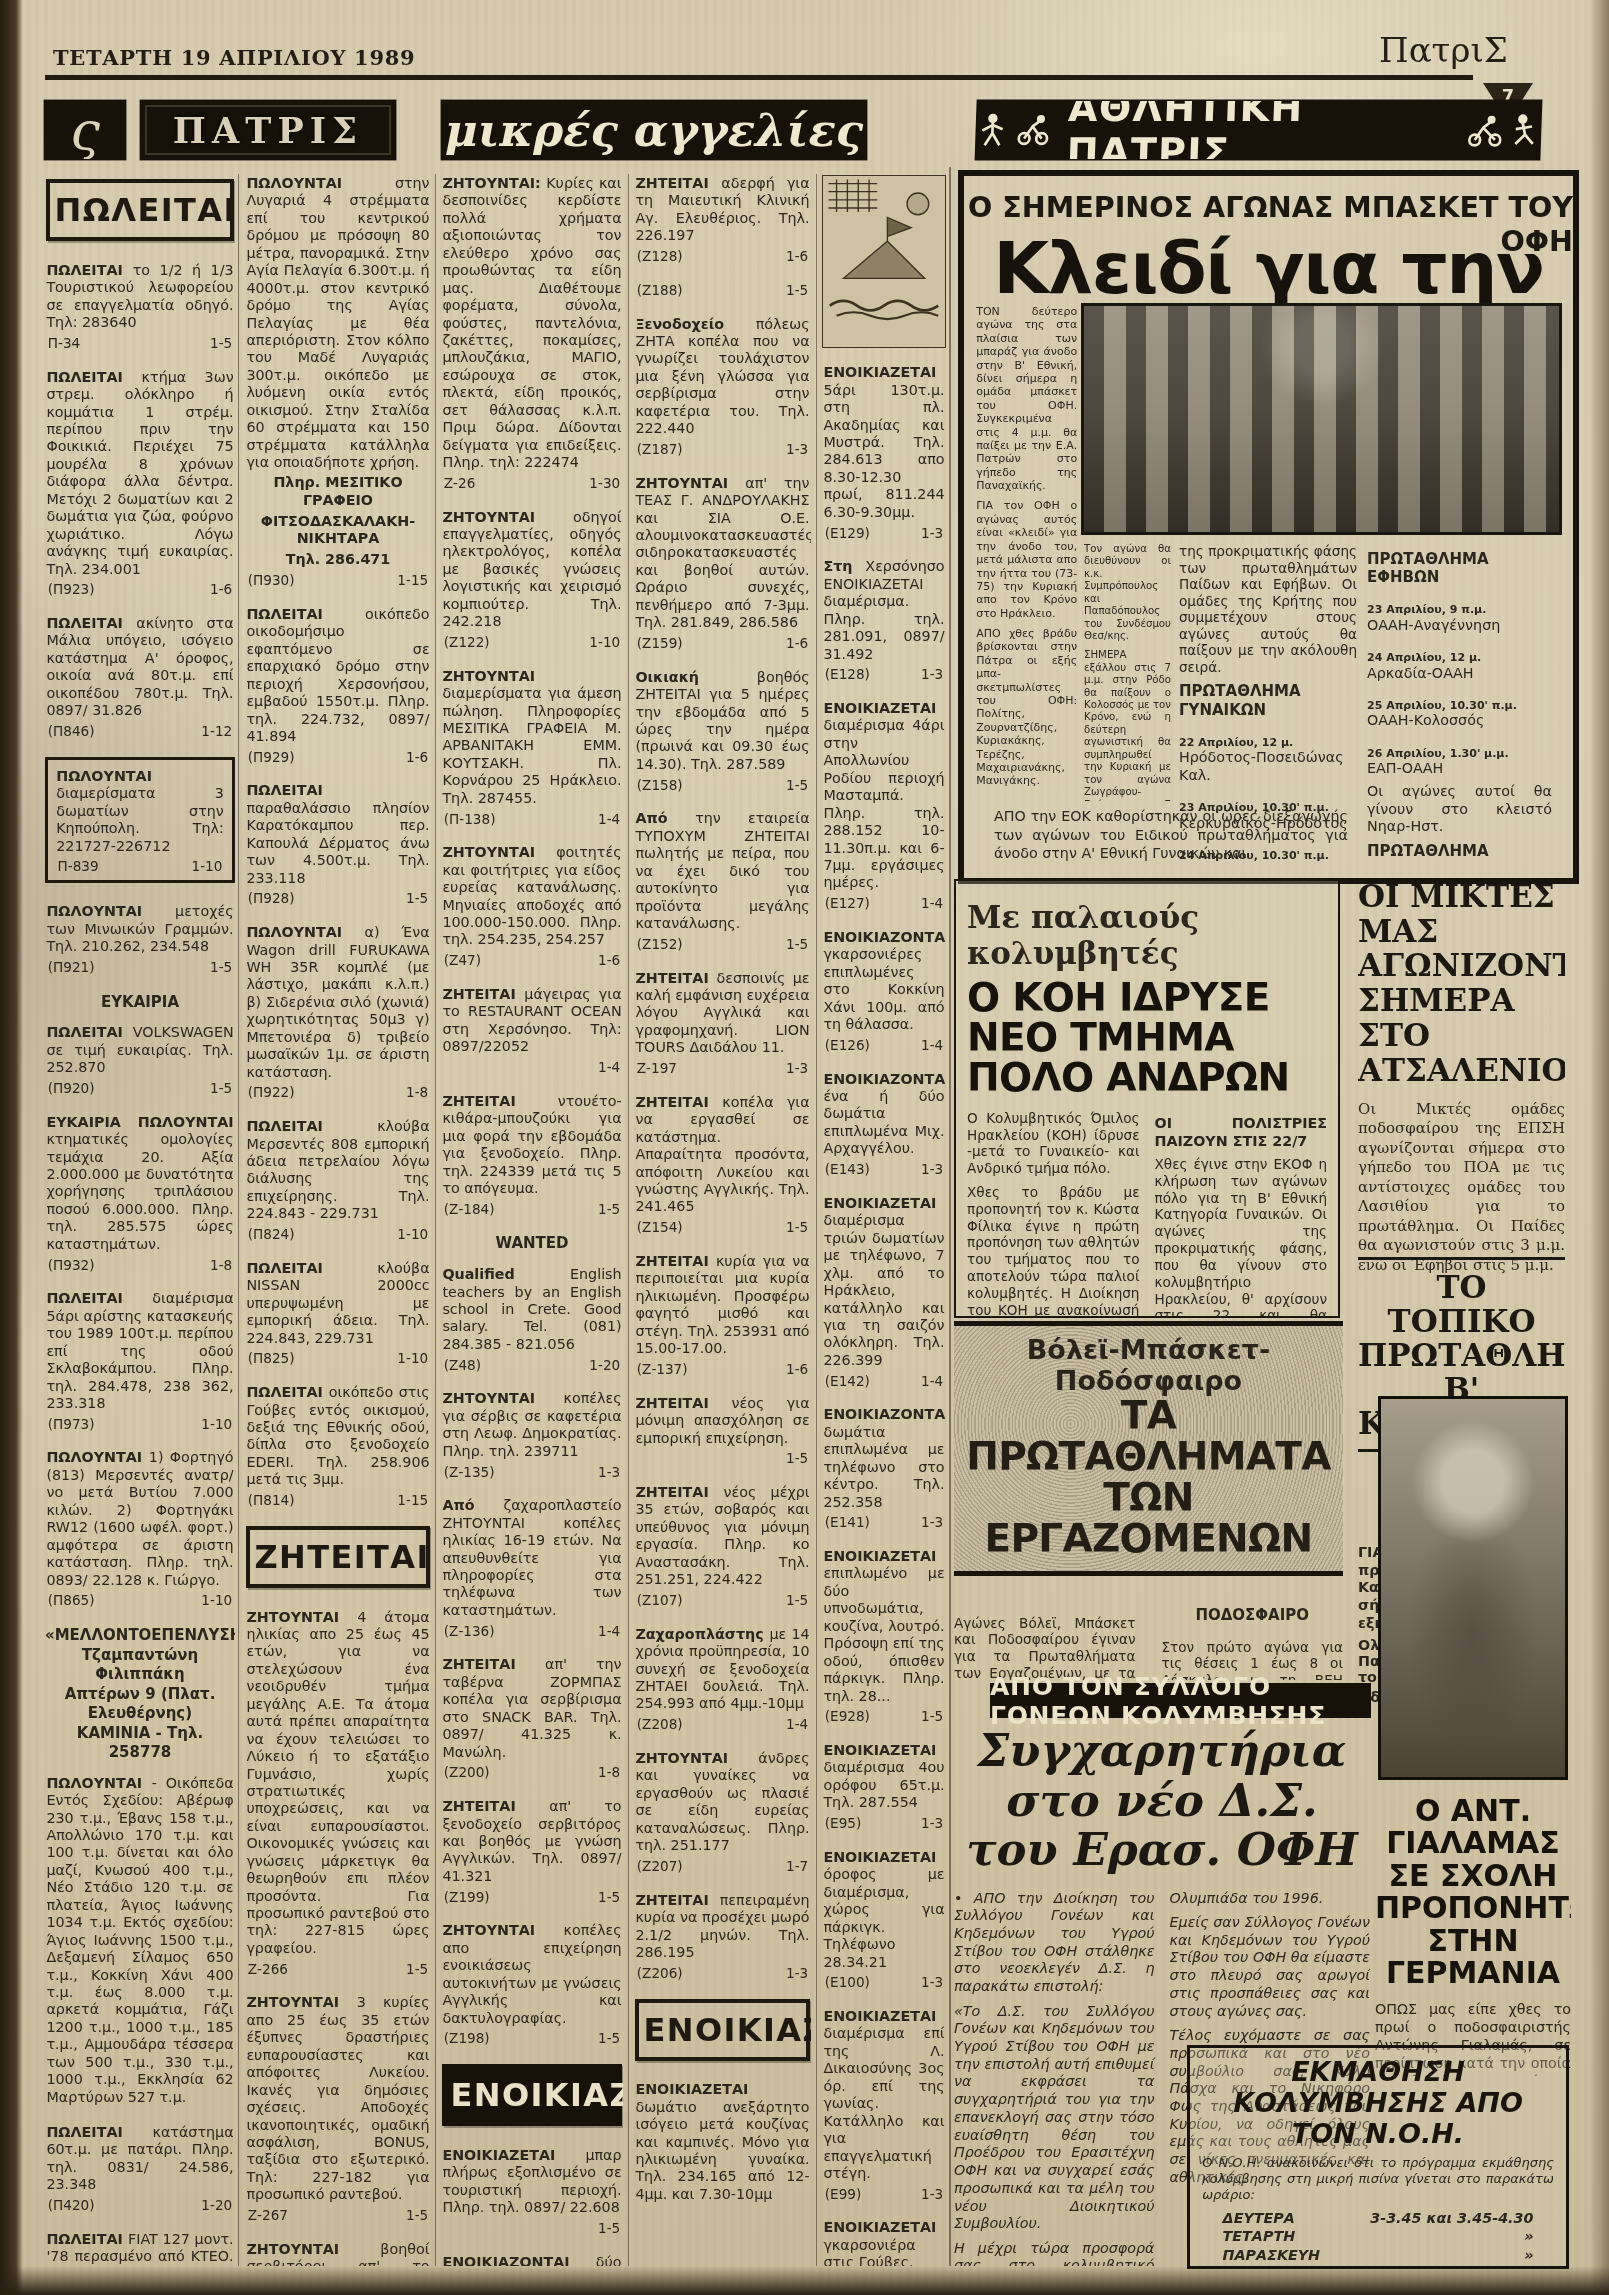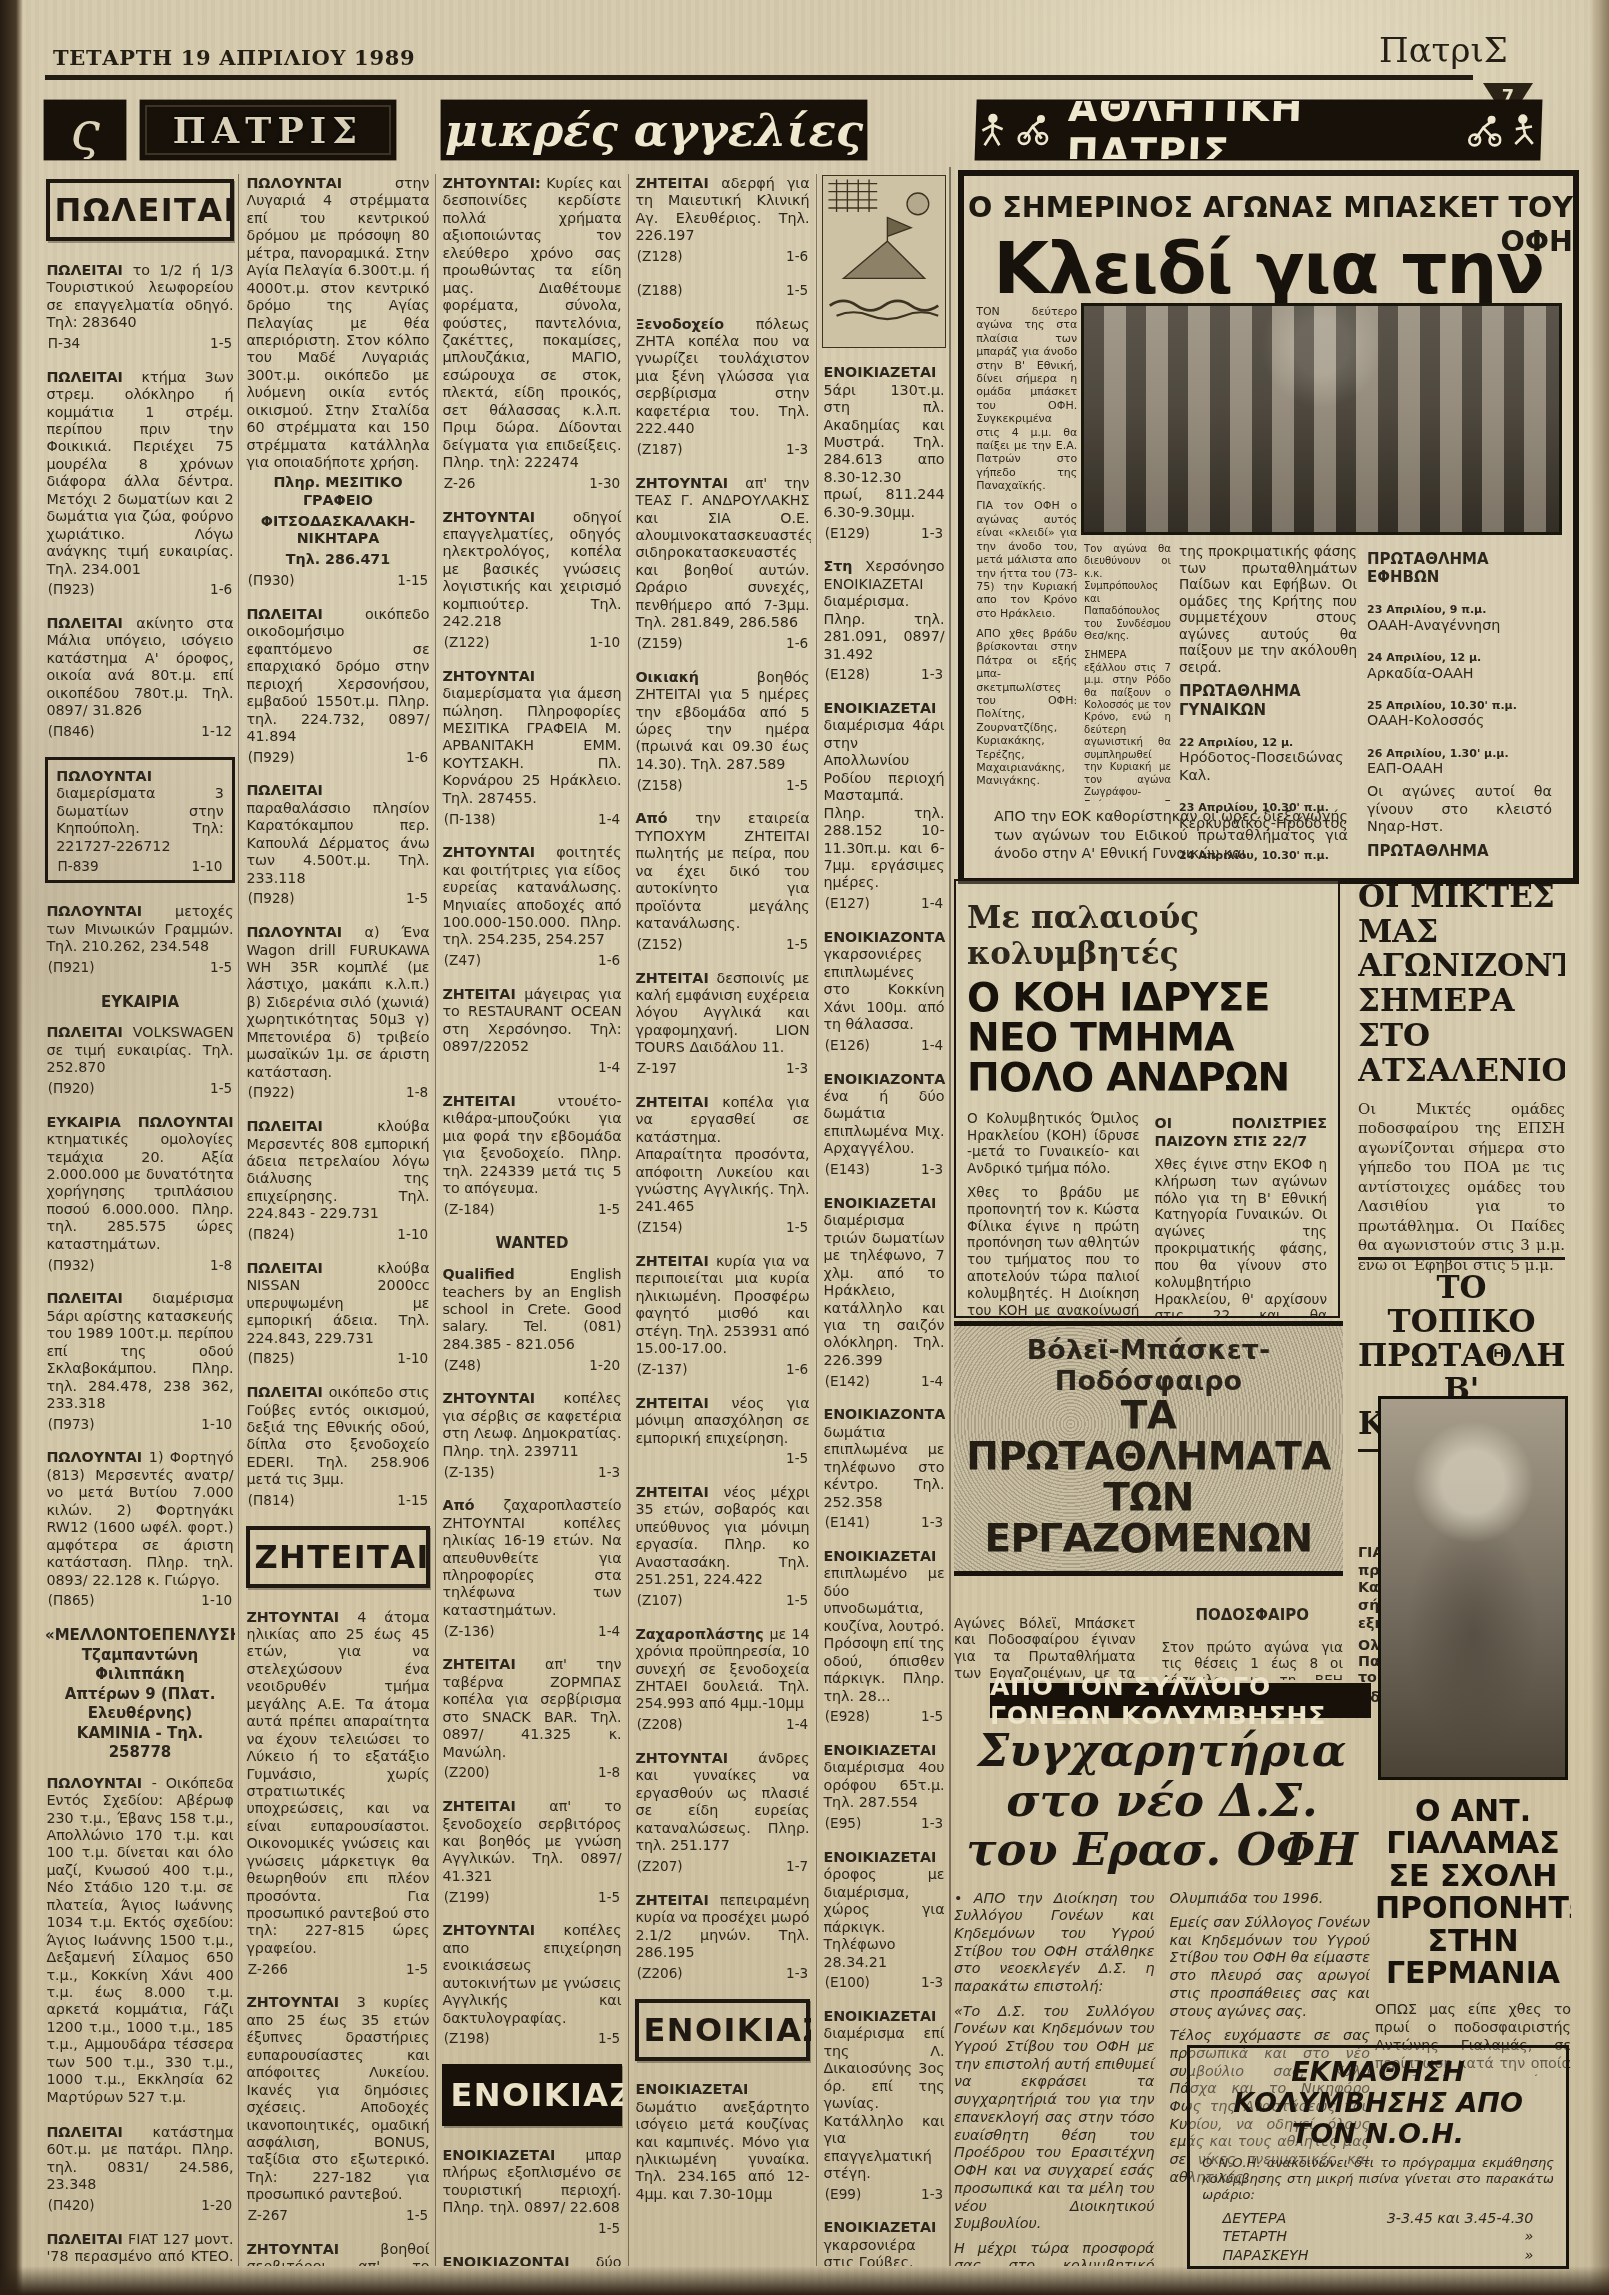--- a/index.html
+++ b/index.html
@@ -91,21 +91,21 @@
     background:
       radial-gradient(circle at 50% 22%, rgba(225,218,198,.65) 0 31px, transparent 61px),
       radial-gradient(ellipse 82px 150px at 50% 62%, rgba(70,62,50,.55), transparent 80%),
       linear-gradient(180deg,#a79d8a,#6f675a 60%,#4a4336);}
   .gialamas h2{font-weight:bold;font-size:30px;line-height:1.08;text-align:center;margin:15px 0 11px;color:#17120b;}
   .gialamas .body{font-size:14.3px;line-height:1.26;text-align:justify;}
   .swimbox{position:absolute;left:1187px;top:2045px;width:382px;height:224px;border:3.4px solid #18130c;padding:8.2px 12.2px;box-sizing:border-box;background:rgba(220,210,184,.3);overflow:hidden;}
   .swim-title{font-weight:bold;font-style:italic;font-size:27px;text-align:center;color:#1a140c;}
   .swim-intro{font-style:italic;font-size:13px;line-height:1.25;margin:5.4px 0;text-align:justify;}
   .sched{margin:1.4px 20.4px;}
-  .sched .res{font-weight:normal;font-size:14.3px;font-style:italic;}
+  .sched .res{font-weight:bold;font-size:14.3px;font-style:italic;}
 </style>
 </head>
 <body>
 
 <div id="page">
   <div class="edge-left"></div>
   <div class="edge-right"></div>
 
   <div class="dateline">ΤΕΤΑΡΤΗ 19 ΑΠΡΙΛΙΟΥ 1989</div>
   <div class="brand">ΠατριΣ</div>

